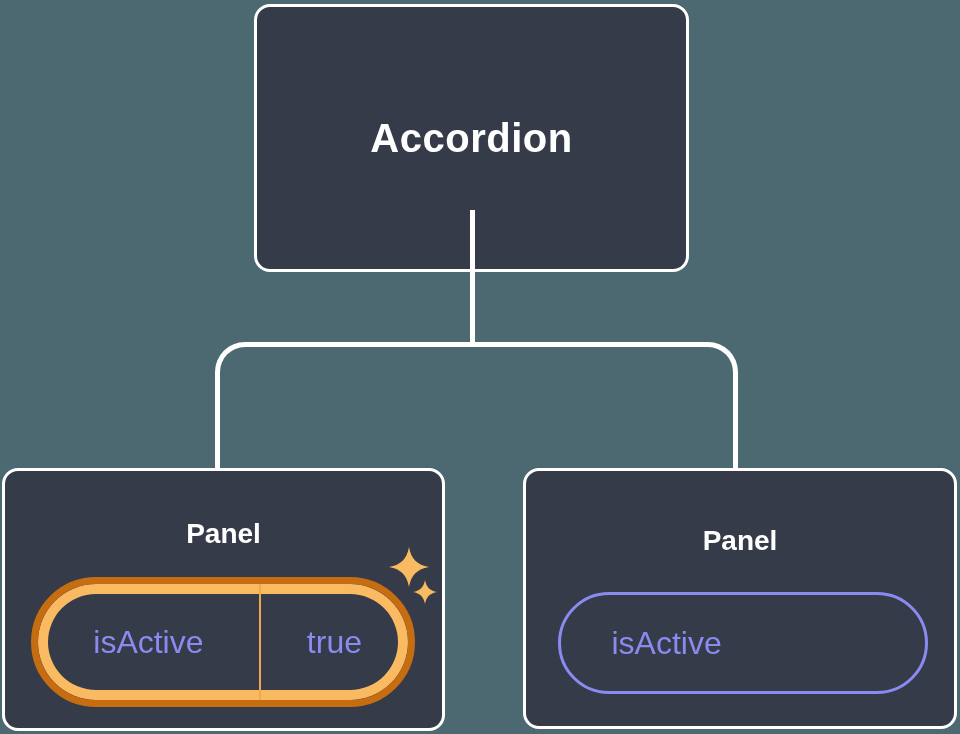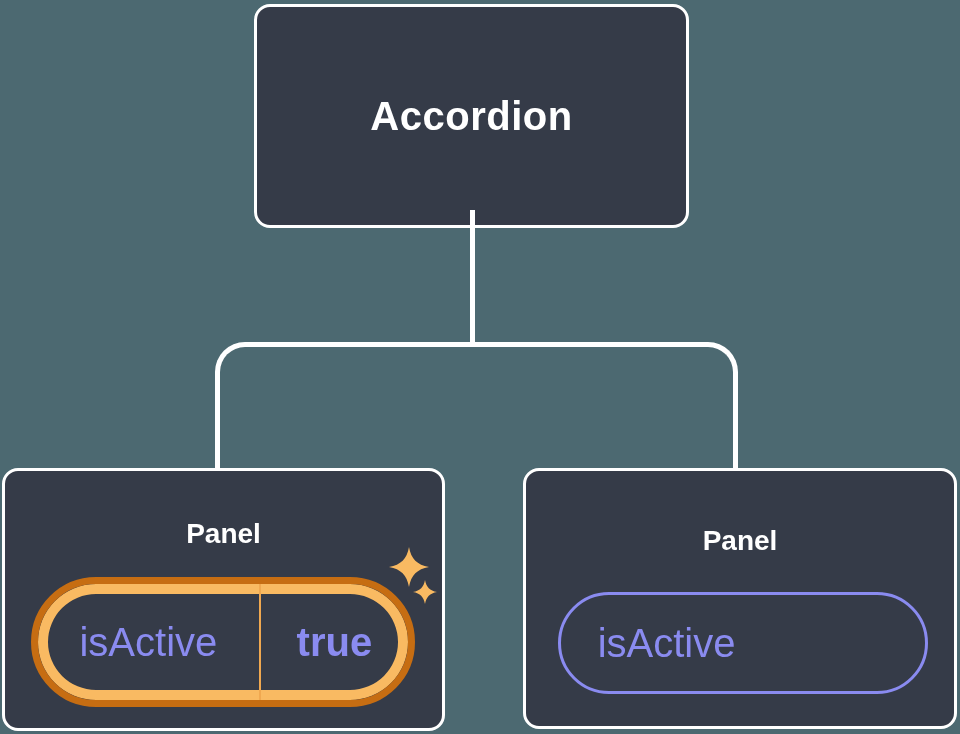--- a/index.html
+++ b/index.html
@@ -18,21 +18,21 @@
   
   .node {
     position: absolute;
     box-sizing: border-box;
     background: var(--node-fill, #353b48);
     border: 3px solid var(--node-border, #ffffff);
     border-radius: 16px;
   }
   .node-root {
     left: 254px; top: 4px;
-    width: 435px; height: 224px;
+    width: 435px; height: 268px;
     display: flex; align-items: center; justify-content: center;
   }
   .node-label {
     color: var(--text-primary, #ffffff);
     font-size: 40px;
     font-weight: 600;
     letter-spacing: 0.5px;
   }
   .panel-title {
     position: absolute;
@@ -74,33 +74,33 @@
     border-radius: 999px;
     display: flex;
     align-items: stretch;
     overflow: hidden;
   }
   .pill-cell {
     display: flex;
     align-items: center;
     justify-content: center;
     color: var(--state-text, #8a8bf0);
-    font-size: 40px;
+    font-size: 32px;
   }
   .pill-active {
     left: 26px; top: 106px;
     width: 384px; height: 130px;
     border: 7px solid var(--highlight-outer, #c66d12);
     box-shadow: inset 0 0 0 10px var(--highlight-inner, #f9ba62);
   }
   .pill-active .cell-key { width: 60%; }
   .pill-active .cell-val {
     width: 40%;
     border-left: 2px solid var(--highlight-divider, #f0a850);
-    font-weight: 700;
+    font-weight: 400;
   }
   .pill-inactive {
     left: 32px; top: 121px;
     width: 370px; height: 102px;
     border: 3px solid var(--state-border, #8a8bf0);
   }
   .pill-inactive .cell-key { width: 58%; }
   .pill-inactive .cell-val {
     width: 42%;
     border-left: 3px solid var(--state-border, #8a8bf0);

